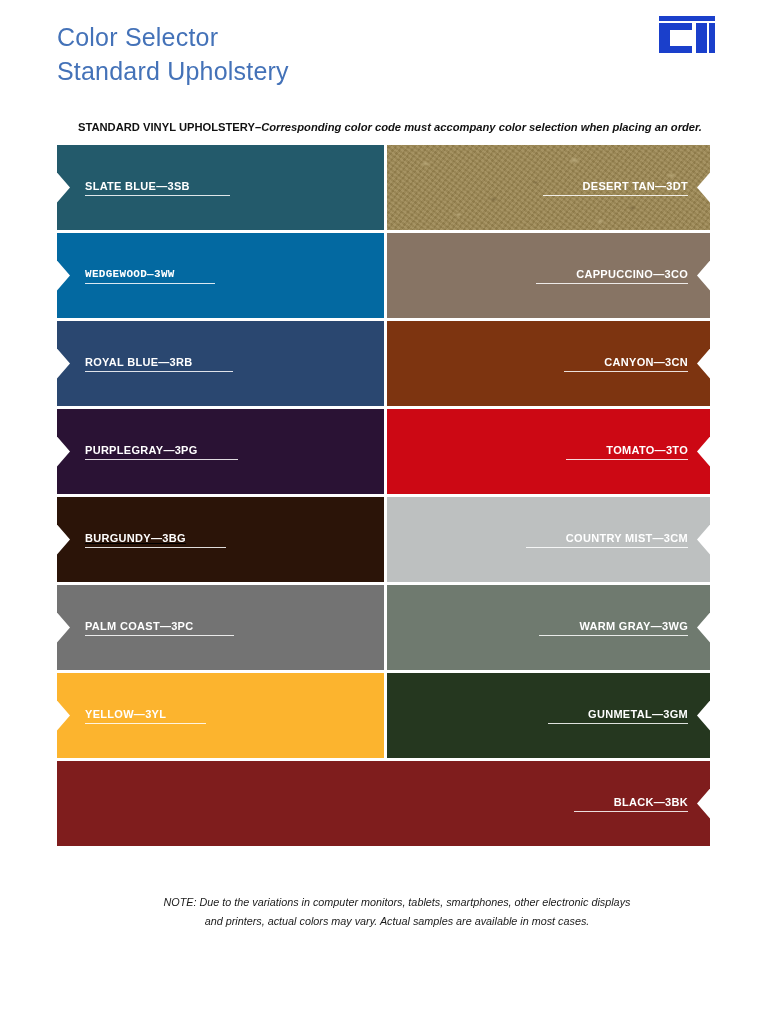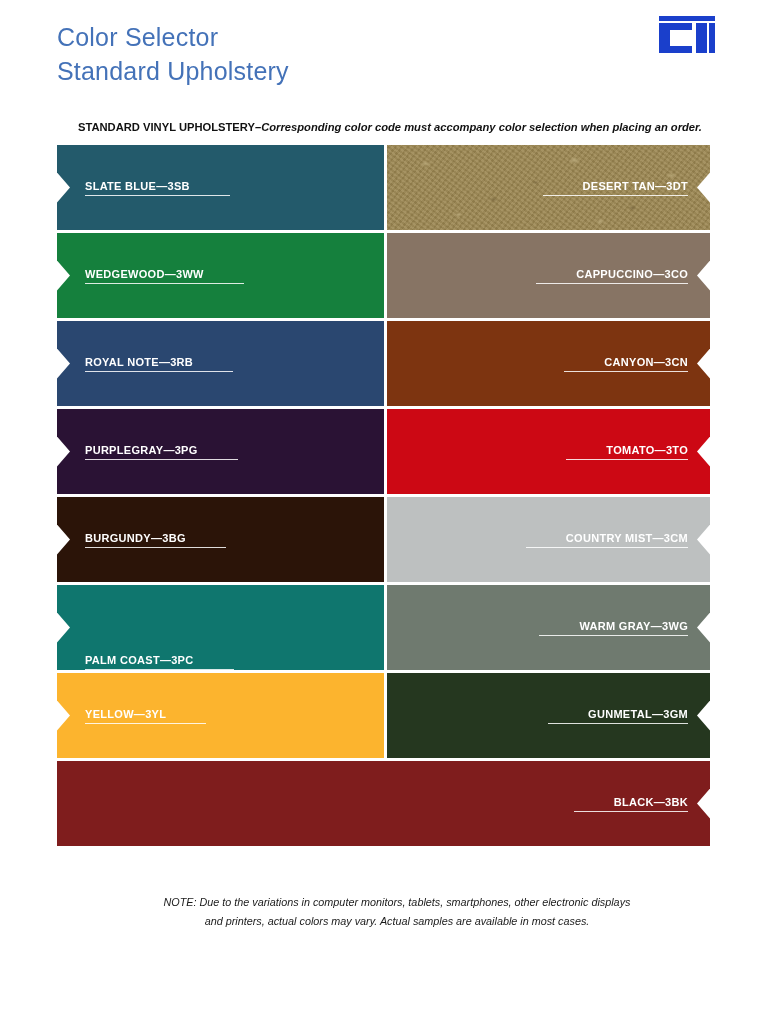--- a/index.html
+++ b/index.html
@@ -251,65 +251,65 @@
         <div class="notch left-notch"></div>
         <div class="label">SLATE BLUE—3SB</div>
       </div>
       <div class="swatch right textured" style="background-color: rgb(156, 135, 81);">
         <div class="notch right-notch"></div>
         <div class="label">DESERT TAN—3DT</div>
       </div>
     </div>
 
     <div class="row">
-      <div class="swatch left" style="background: #15803d;">
+      <div class="swatch left" style="background: #0369a1; font-family: Liberation Mono, monospace;">
         <div class="notch left-notch"></div>
         <div class="label">WEDGEWOOD—3WW</div>
       </div>
       <div class="swatch right" style="background: rgb(135, 116, 100);">
         <div class="notch right-notch"></div>
         <div class="label">CAPPUCCINO—3CO</div>
       </div>
     </div>
 
     <div class="row">
       <div class="swatch left" style="background: rgb(42, 71, 112);">
         <div class="notch left-notch"></div>
-        <div class="label">ROYAL NOTE—3RB</div>
+        <div class="label">ROYAL BLUE—3RB</div>
       </div>
       <div class="swatch right" style="background: rgb(125, 52, 16);">
         <div class="notch right-notch"></div>
         <div class="label">CANYON—3CN</div>
       </div>
     </div>
 
     <div class="row">
       <div class="swatch left" style="background: rgb(42, 18, 52);">
         <div class="notch left-notch"></div>
         <div class="label">PURPLEGRAY—3PG</div>
       </div>
       <div class="swatch right" style="background: rgb(204, 8, 20);">
         <div class="notch right-notch"></div>
         <div class="label">TOMATO—3TO</div>
       </div>
     </div>
 
     <div class="row">
-      <div class="swatch left" style="background: rgb(43, 20, 8);">
+      <div class="swatch left" style="background: rgb(43, 20, 8); text-decoration: underline;">
         <div class="notch left-notch"></div>
         <div class="label">BURGUNDY—3BG</div>
       </div>
       <div class="swatch right" style="background: rgb(189, 192, 192);">
         <div class="notch right-notch"></div>
         <div class="label">COUNTRY MIST—3CM</div>
       </div>
     </div>
 
     <div class="row">
-      <div class="swatch left" style="background: #0f766e; align-items: flex-end;">
+      <div class="swatch left" style="background: #737373;">
         <div class="notch left-notch"></div>
         <div class="label">PALM COAST—3PC</div>
       </div>
       <div class="swatch right" style="background: rgb(111, 122, 111);">
         <div class="notch right-notch"></div>
         <div class="label">WARM GRAY—3WG</div>
       </div>
     </div>
 
     <div class="row">

